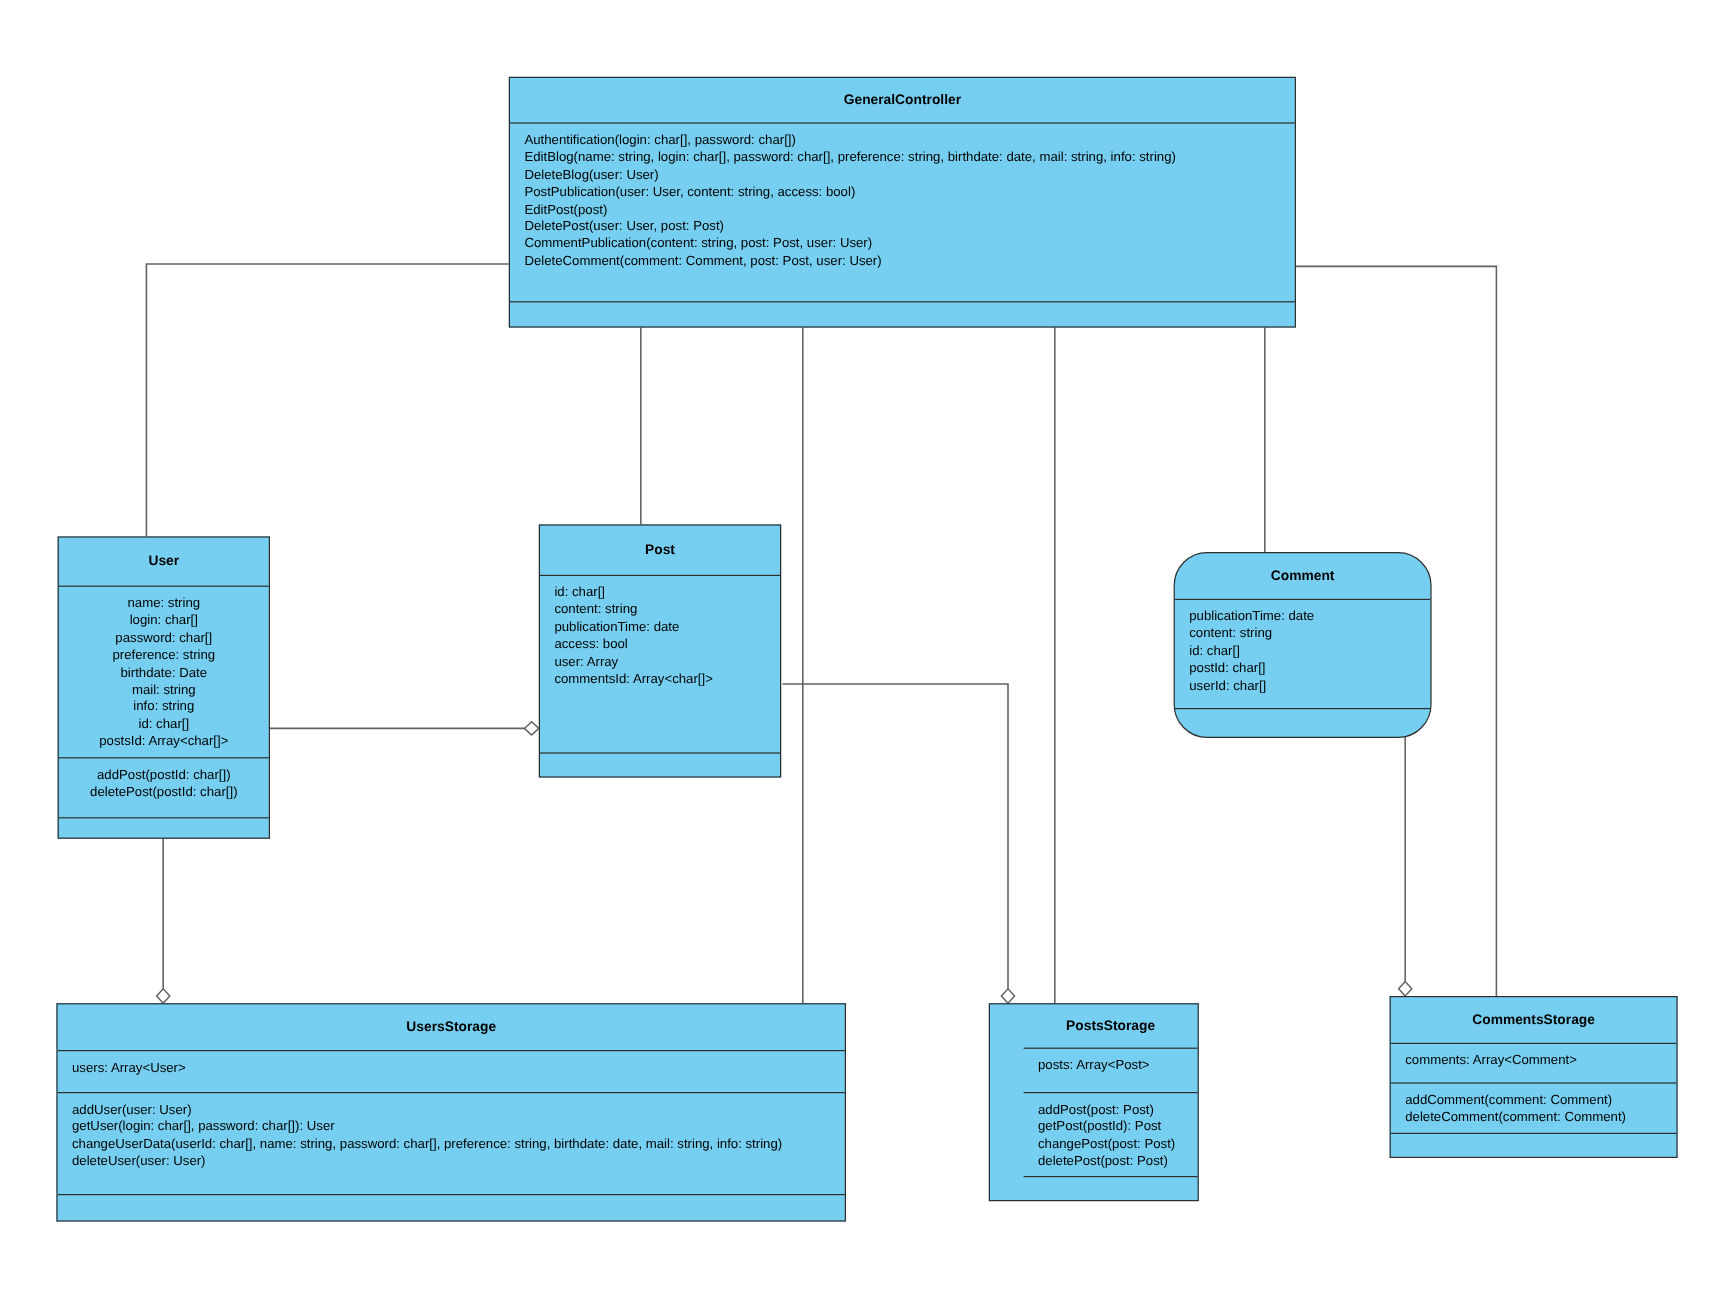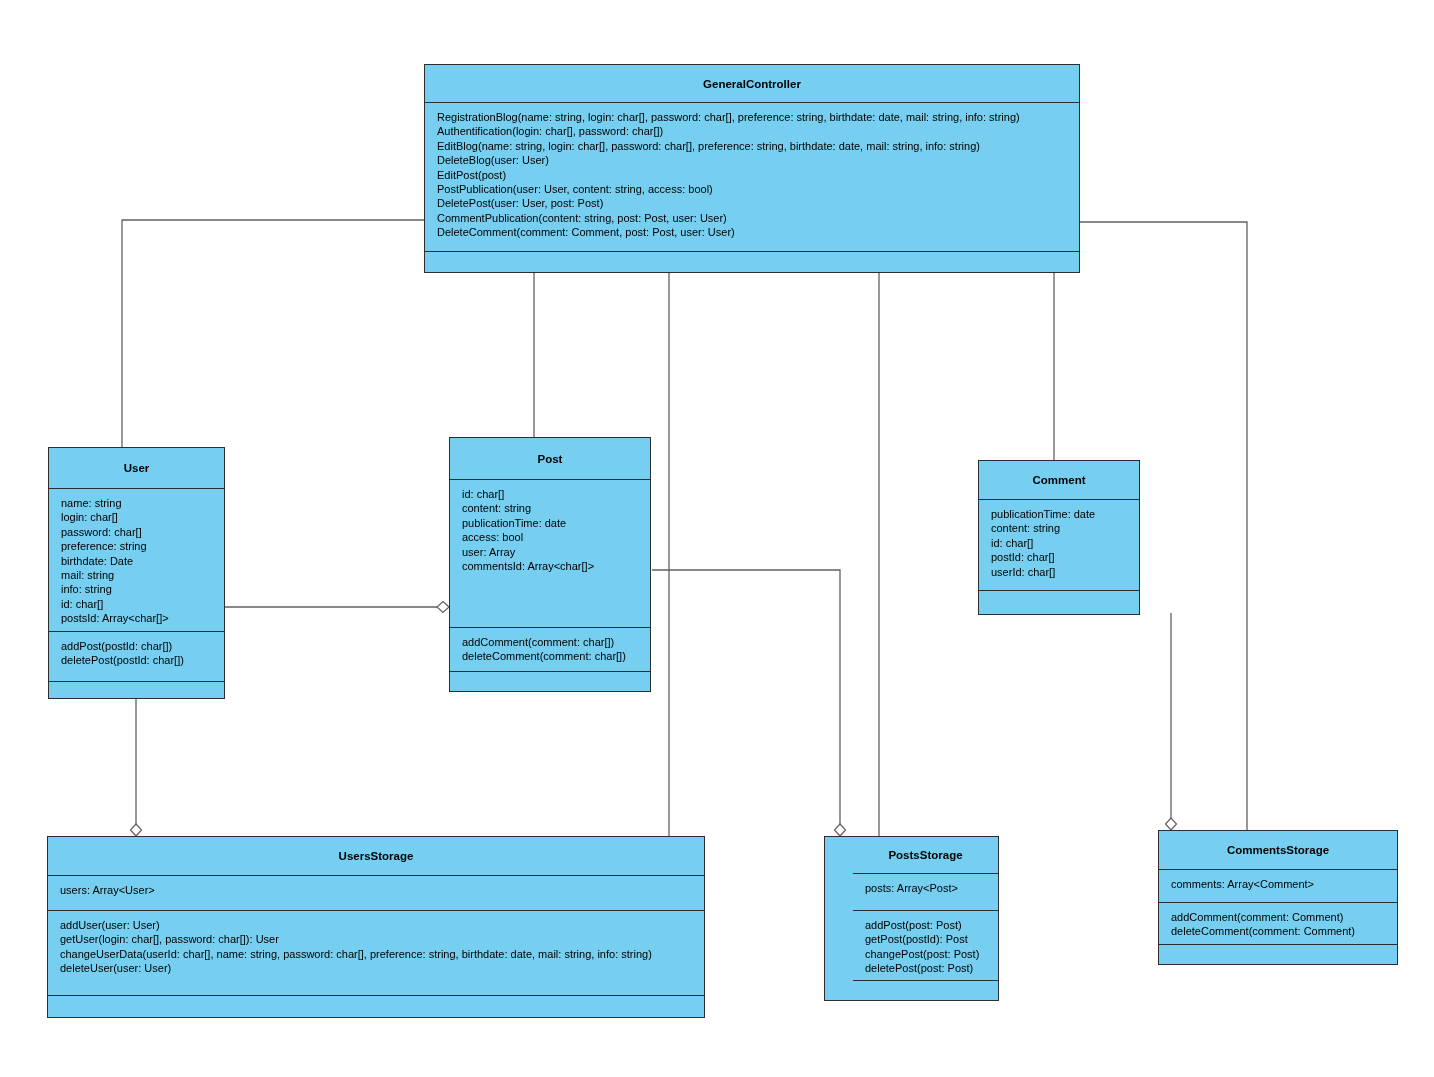--- a/index.html
+++ b/index.html
@@ -82,34 +82,33 @@
     <polygon class="diamond" points="136,836 130.5,830 136,824 141.5,830"></polygon>
     <path class="connector" d="M652 570 L840 570 L840 824"></path>
     <polygon class="diamond" points="840,836 834.5,830 840,824 845.5,830"></polygon>
     <path class="connector" d="M1171 613 L1171 818"></path>
     <polygon class="diamond" points="1171,830 1165.5,824 1171,818 1176.5,824"></polygon>
   </svg>
 
   <div class="uml-class" style="left:424px; top:64px; width:656px;">
     <div class="compartment title" style="height:37px;">GeneralController</div>
     <div class="compartment members" style="height:149px;">
-        <div class="member-line">RegistrationBlog(name: string, login: char[], password: char[], preference: string, birthdate: date, mail: string, info: string)</div>
         <div class="member-line">Authentification(login: char[], password: char[])</div>
         <div class="member-line">EditBlog(name: string, login: char[], password: char[], preference: string, birthdate: date, mail: string, info: string)</div>
         <div class="member-line">DeleteBlog(user: User)</div>
+        <div class="member-line">PostPublication(user: User, content: string, access: bool)</div>
         <div class="member-line">EditPost(post)</div>
-        <div class="member-line">PostPublication(user: User, content: string, access: bool)</div>
         <div class="member-line">DeletePost(user: User, post: Post)</div>
         <div class="member-line">CommentPublication(content: string, post: Post, user: User)</div>
         <div class="member-line">DeleteComment(comment: Comment, post: Post, user: User)</div>
       </div>
     <div class="compartment" style="height:21px;"></div>
   </div>
 
-  <div class="uml-class" style="left:48px; top:447px; width:177px;">
+  <div class="uml-class" style="left:48px; top:447px; width:177px;text-align:center;">
     <div class="compartment title" style="height:40px;">User</div>
     <div class="compartment members" style="height:143px;">
         <div class="member-line">name: string</div>
         <div class="member-line">login: char[]</div>
         <div class="member-line">password: char[]</div>
         <div class="member-line">preference: string</div>
         <div class="member-line">birthdate: Date</div>
         <div class="member-line">mail: string</div>
         <div class="member-line">info: string</div>
         <div class="member-line">id: char[]</div>
@@ -125,28 +124,24 @@
   <div class="uml-class" style="left:449px; top:437px; width:202px;">
     <div class="compartment title" style="height:41px;">Post</div>
     <div class="compartment members" style="height:148px;">
         <div class="member-line">id: char[]</div>
         <div class="member-line">content: string</div>
         <div class="member-line">publicationTime: date</div>
         <div class="member-line">access: bool</div>
         <div class="member-line">user: Array</div>
         <div class="member-line">commentsId: Array&lt;char[]&gt;</div>
       </div>
-    <div class="compartment members" style="height:44px;">
-        <div class="member-line">addComment(comment: char[])</div>
-        <div class="member-line">deleteComment(comment: char[])</div>
-      </div>
     <div class="compartment" style="height:20px;"></div>
   </div>
 
-  <div class="uml-class" style="left:978px; top:460px; width:162px;">
+  <div class="uml-class" style="left:978px; top:460px; width:215px;border-radius:28px;">
     <div class="compartment title" style="height:38px;">Comment</div>
     <div class="compartment members" style="height:91px;">
         <div class="member-line">publicationTime: date</div>
         <div class="member-line">content: string</div>
         <div class="member-line">id: char[]</div>
         <div class="member-line">postId: char[]</div>
         <div class="member-line">userId: char[]</div>
       </div>
     <div class="compartment" style="height:24px;"></div>
   </div>

